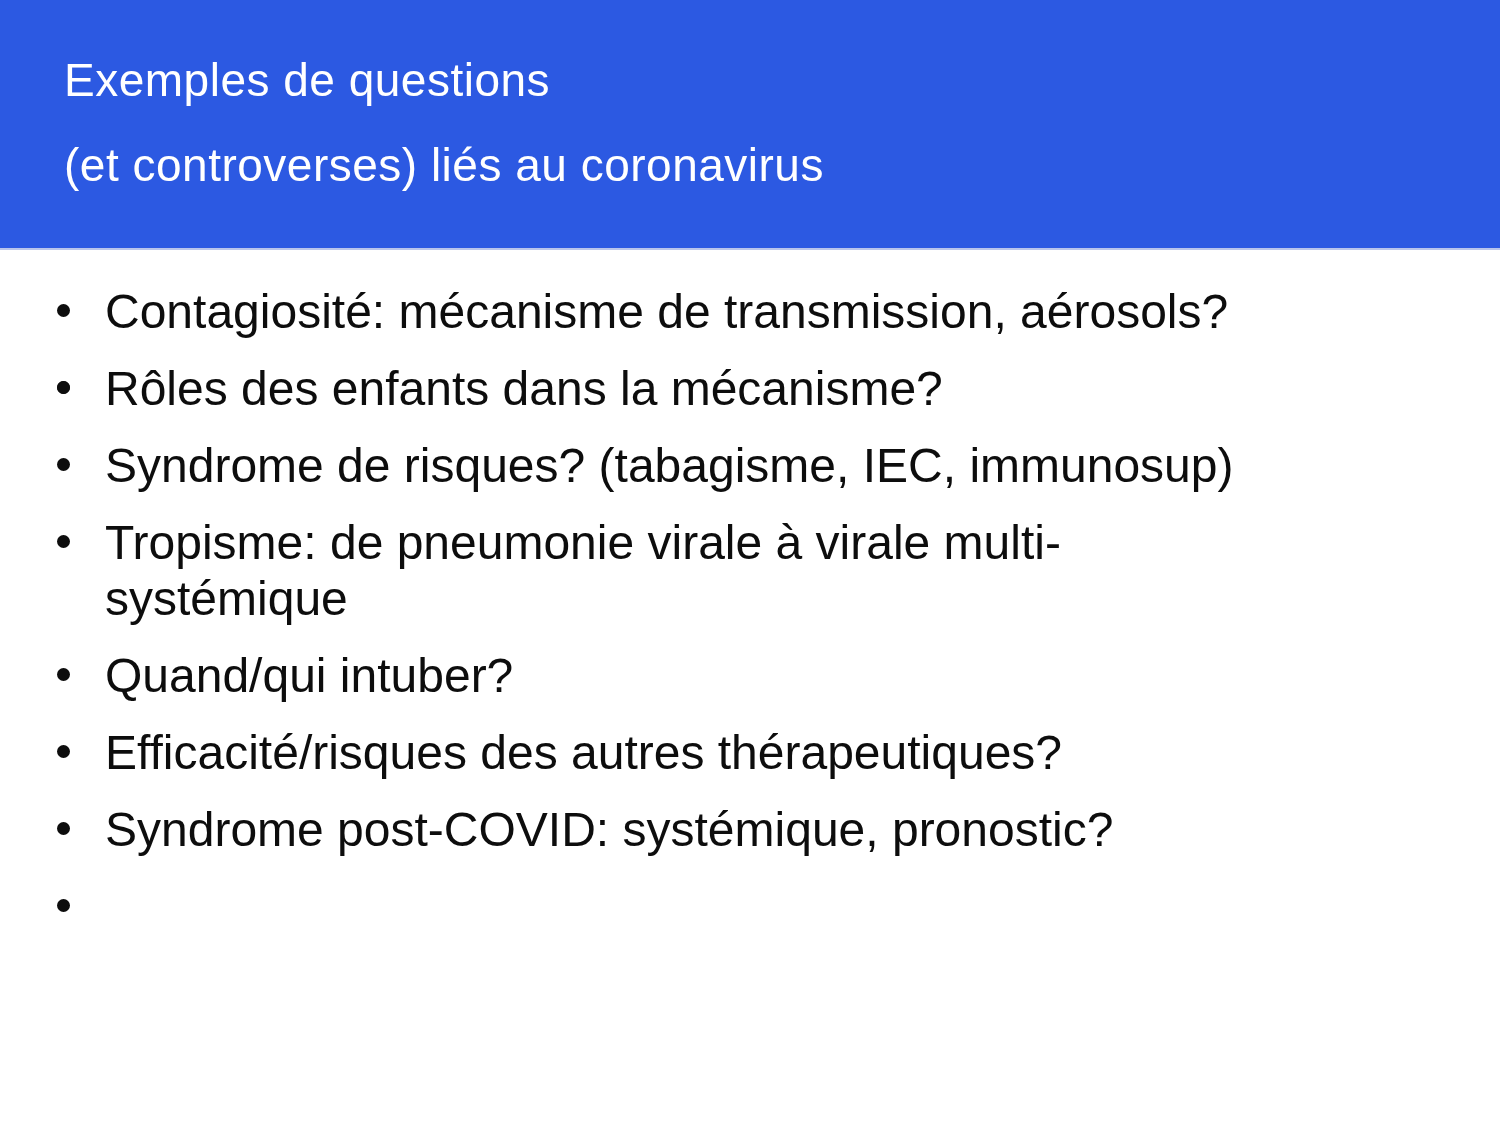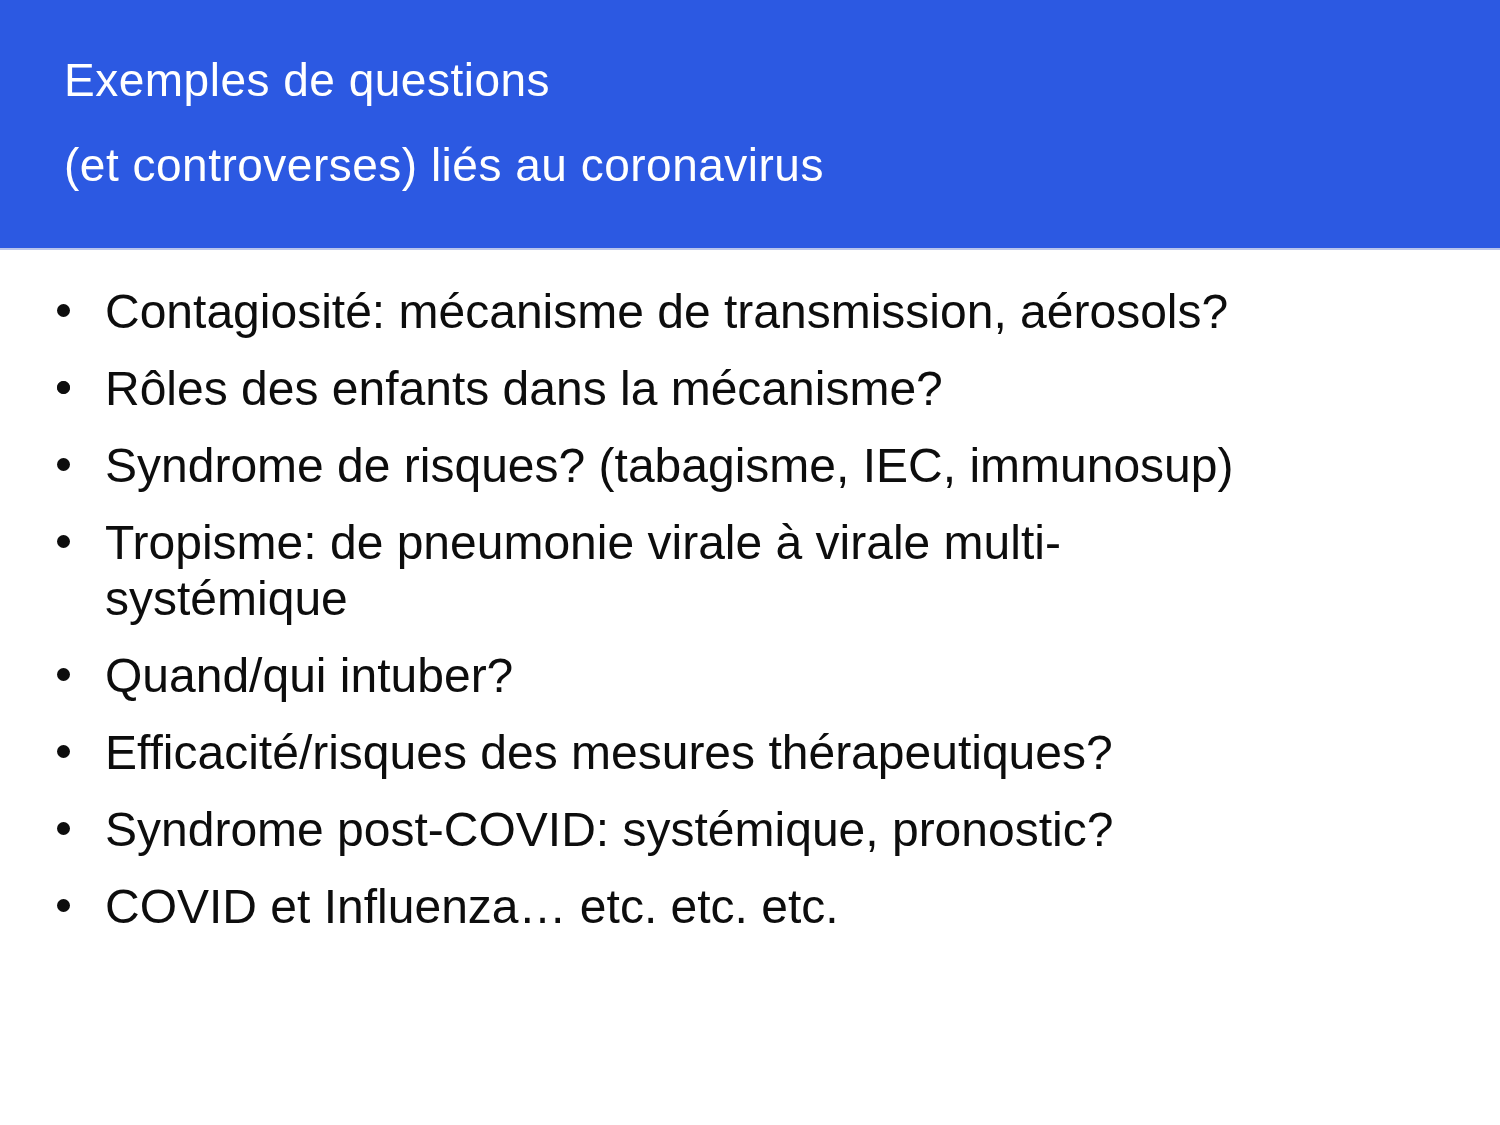--- a/index.html
+++ b/index.html
@@ -72,17 +72,17 @@
   </header>
 
   <ul class="bullet-list">
     <li><span class="dot"></span><span class="item-text">Contagiosité: mécanisme de transmission, aérosols?</span></li>
     <li><span class="dot"></span></li>
     <li><span class="dot"></span><span class="item-text">Rôles des enfants dans la mécanisme?</span></li>
     <li><span class="dot"></span><span class="item-text">Syndrome de risques? (tabagisme, IEC, immunosup)</span></li>
     <li><span class="dot"></span><span class="item-text">Tropisme: de pneumonie virale à virale multi-
 systémique</span></li>
     <li><span class="dot"></span><span class="item-text">Quand/qui intuber?</span></li>
-    <li><span class="dot"></span><span class="item-text">Efficacité/risques des mesures thérapeutiques?</span></li>
+    <li><span class="dot"></span><span class="item-text">Efficacité/risques des autres thérapeutiques?</span></li>
     <li><span class="dot"></span><span class="item-text">Syndrome post-COVID: systémique, pronostic?</span></li>
-    <li><span class="dot"></span><span class="item-text">COVID et Influenza… etc. etc. etc.</span></li>
+    <li><span class="dot"></span></li>
   </ul>
 </div>
 
 </body></html>

